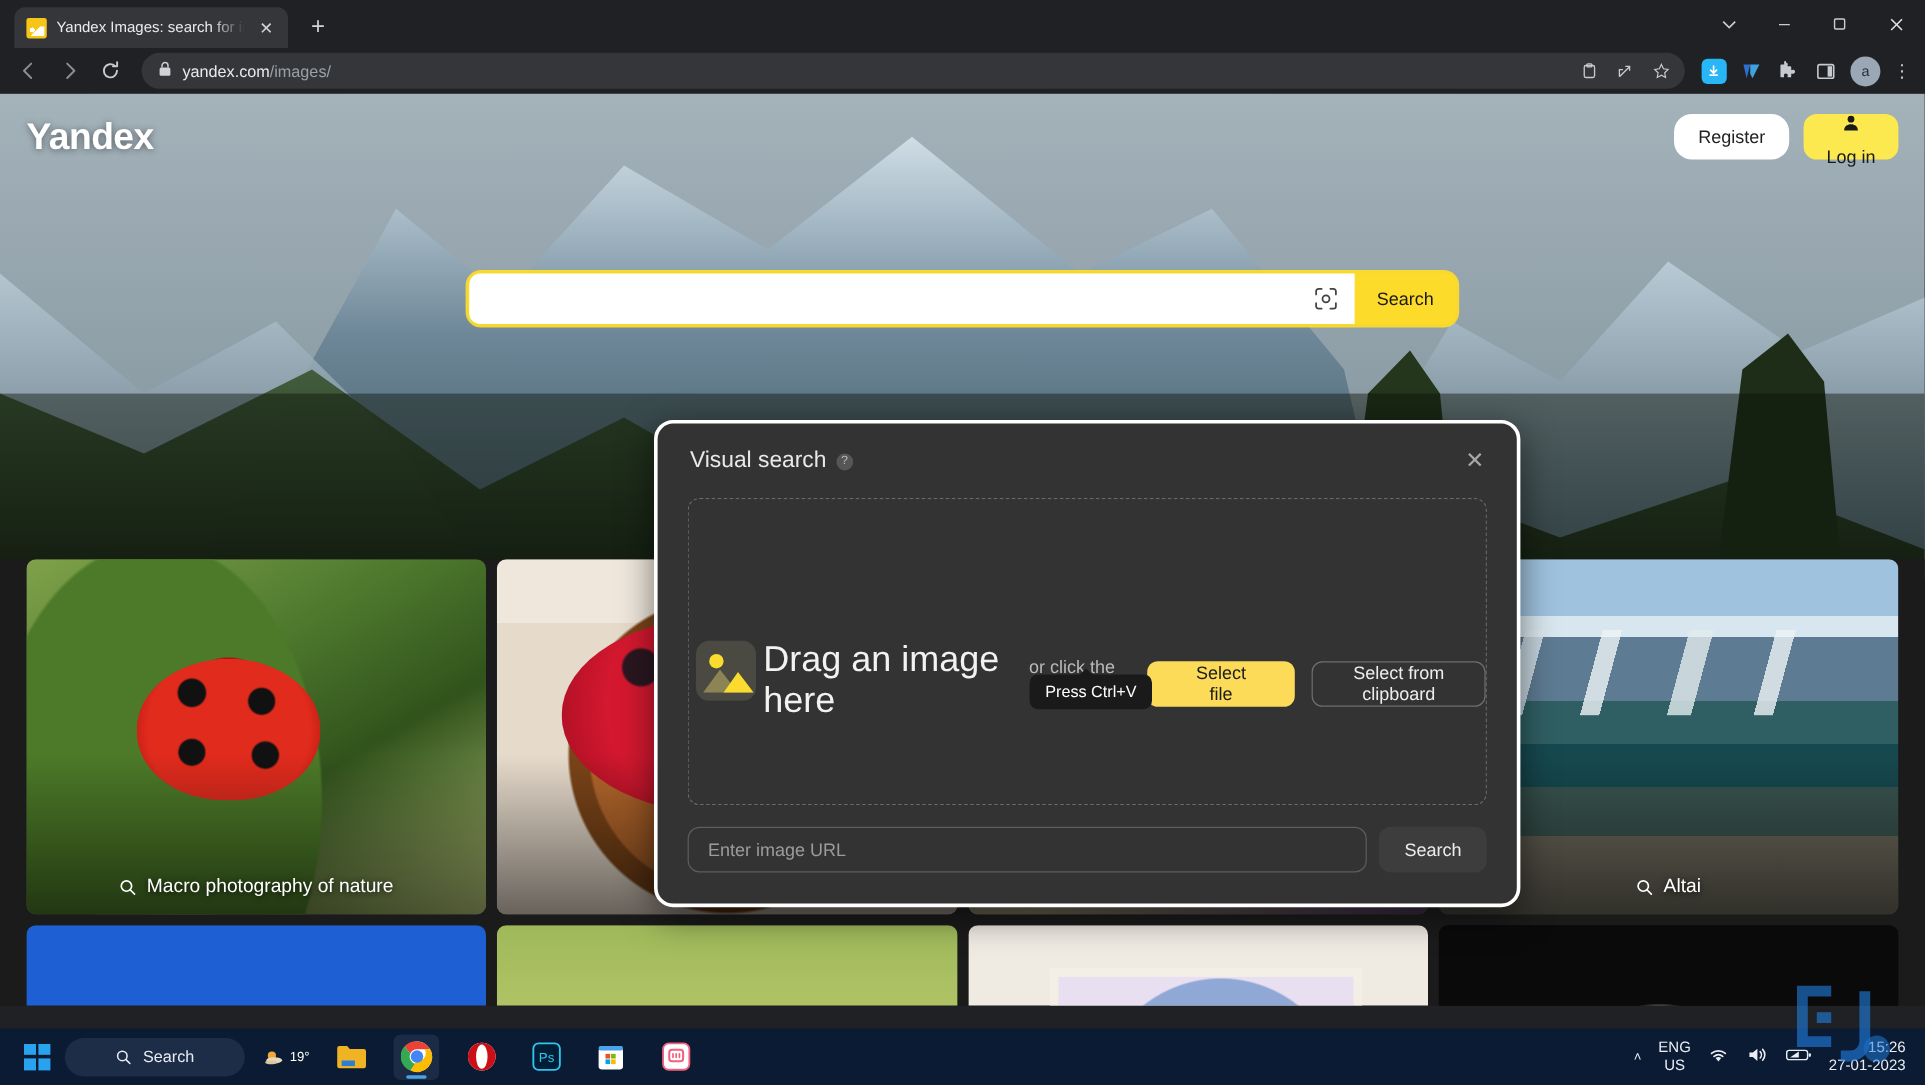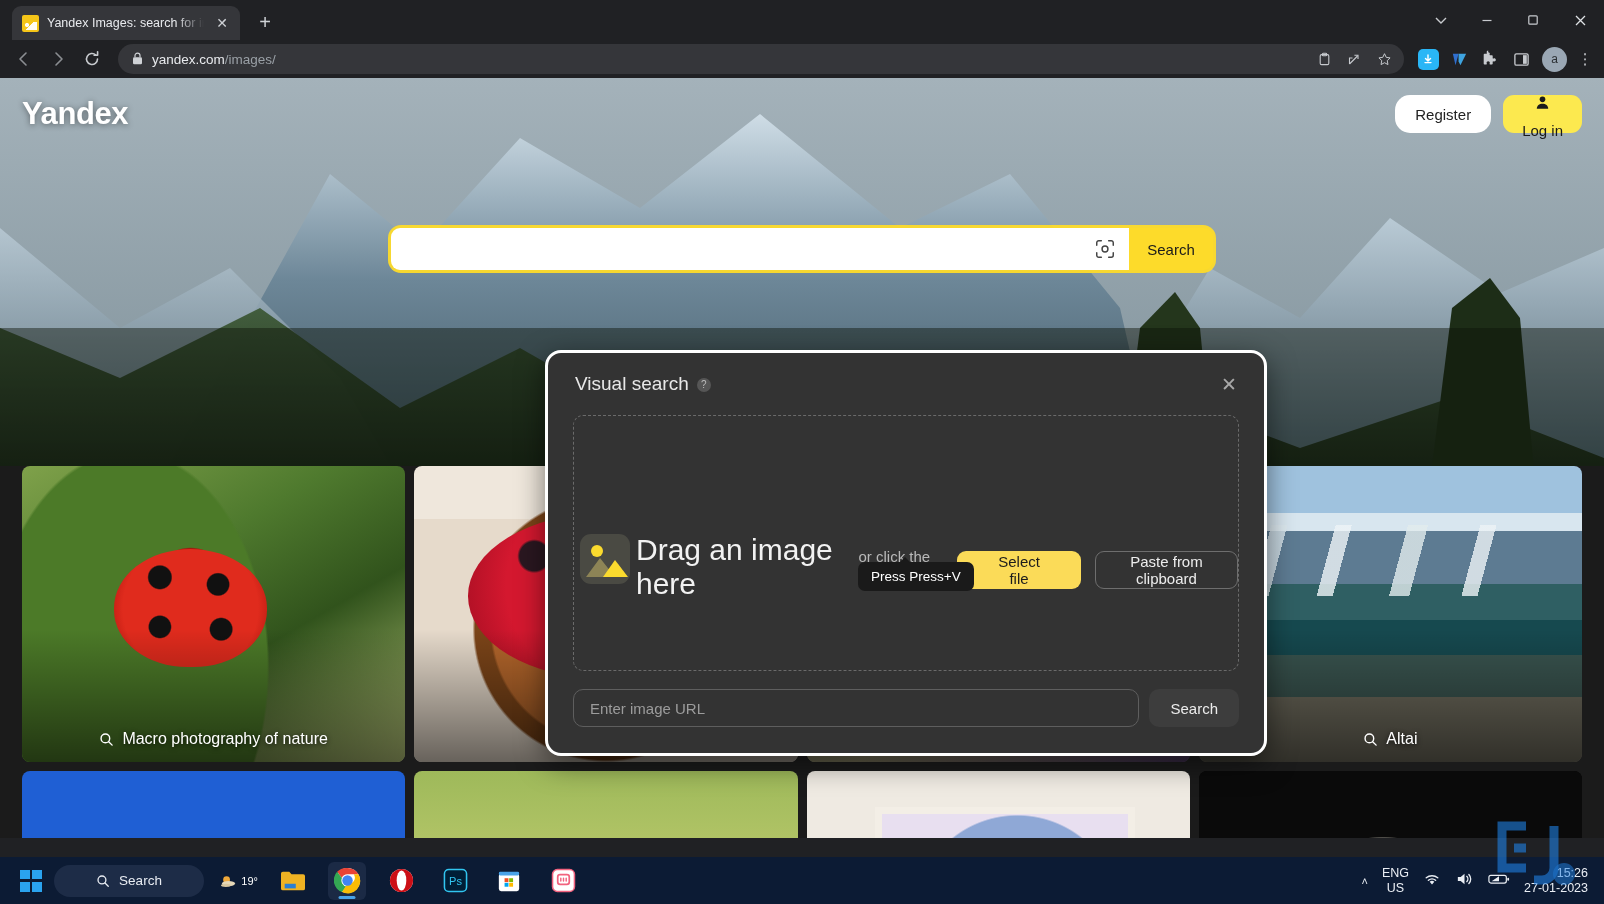--- a/index.html
+++ b/index.html
@@ -716,25 +716,25 @@
             <rect x="6" y="3" width="50" height="50" rx="11" fill="#4a4a43"></rect>
             <circle cx="23" cy="20" r="6" fill="#fbdb2e"></circle>
             <path d="M12 46 L26 27 L37 41 L44 33 L53 46 Z" fill="#8d8456"></path>
             <path d="M29 46 L41 29 L54 46 Z" fill="#fbdb2e"></path>
           </svg>
         </span>
         <div class="vs-drag-title">Drag an image here</div>
         <div class="vs-sub">or click the button</div>
         <div class="vs-btnrow">
           <button class="vs-select">Select file</button>
-          <button class="vs-paste">Paste from clipboard</button>
+          <button class="vs-paste">Select from clipboard</button>
         </div>
       </div>
 
-      <div class="tooltip">Press Press+V</div>
+      <div class="tooltip">Press Ctrl+V</div>
 
       <div class="vs-urlrow">
         <input class="vs-url" type="text" placeholder="Enter image URL" style="">
         <button class="vs-search">Search</button>
       </div>
     </div>
   </div>
 
   <div class="taskbar">
     <div class="tb-left">

